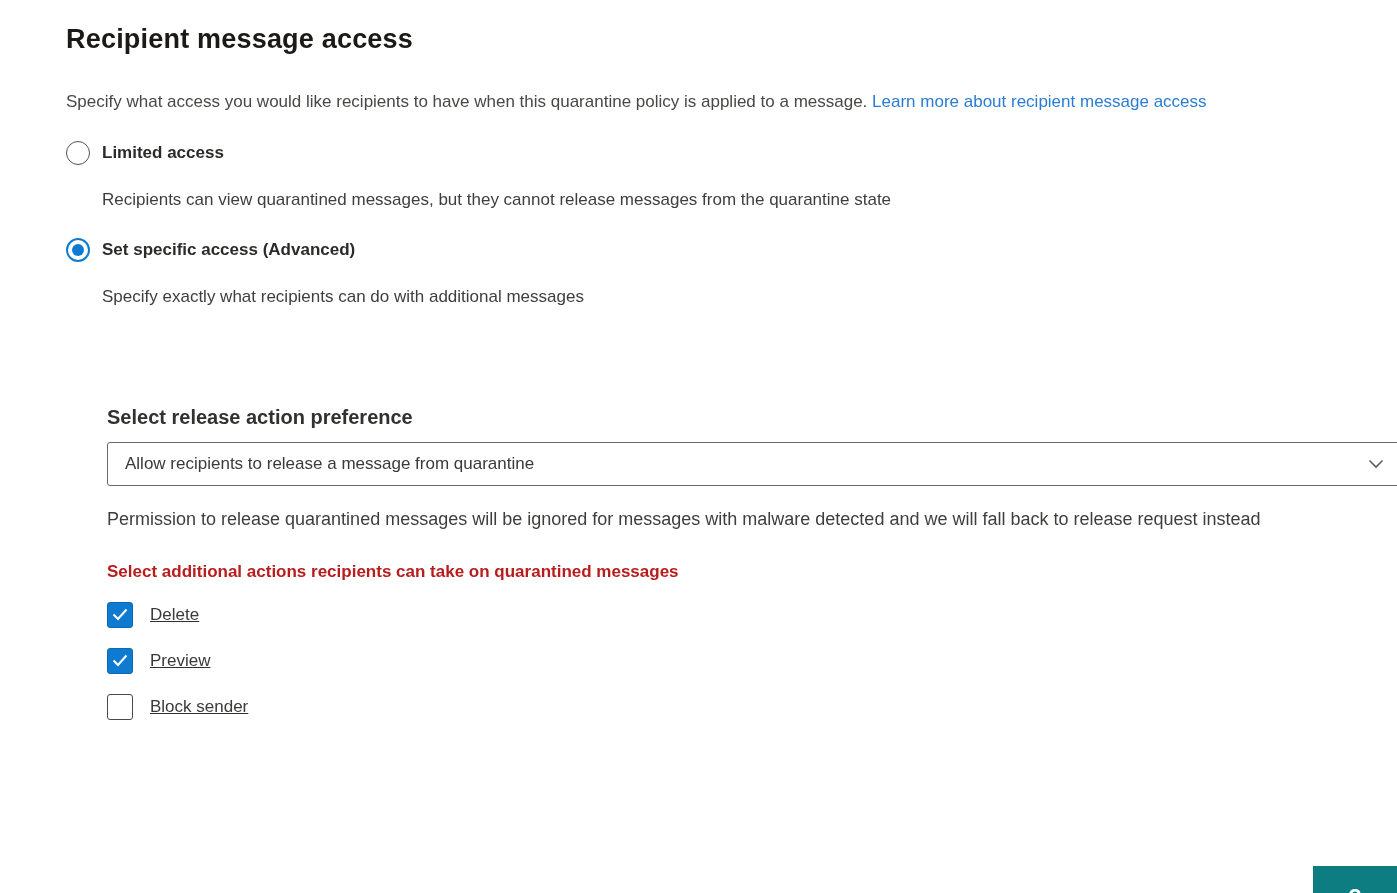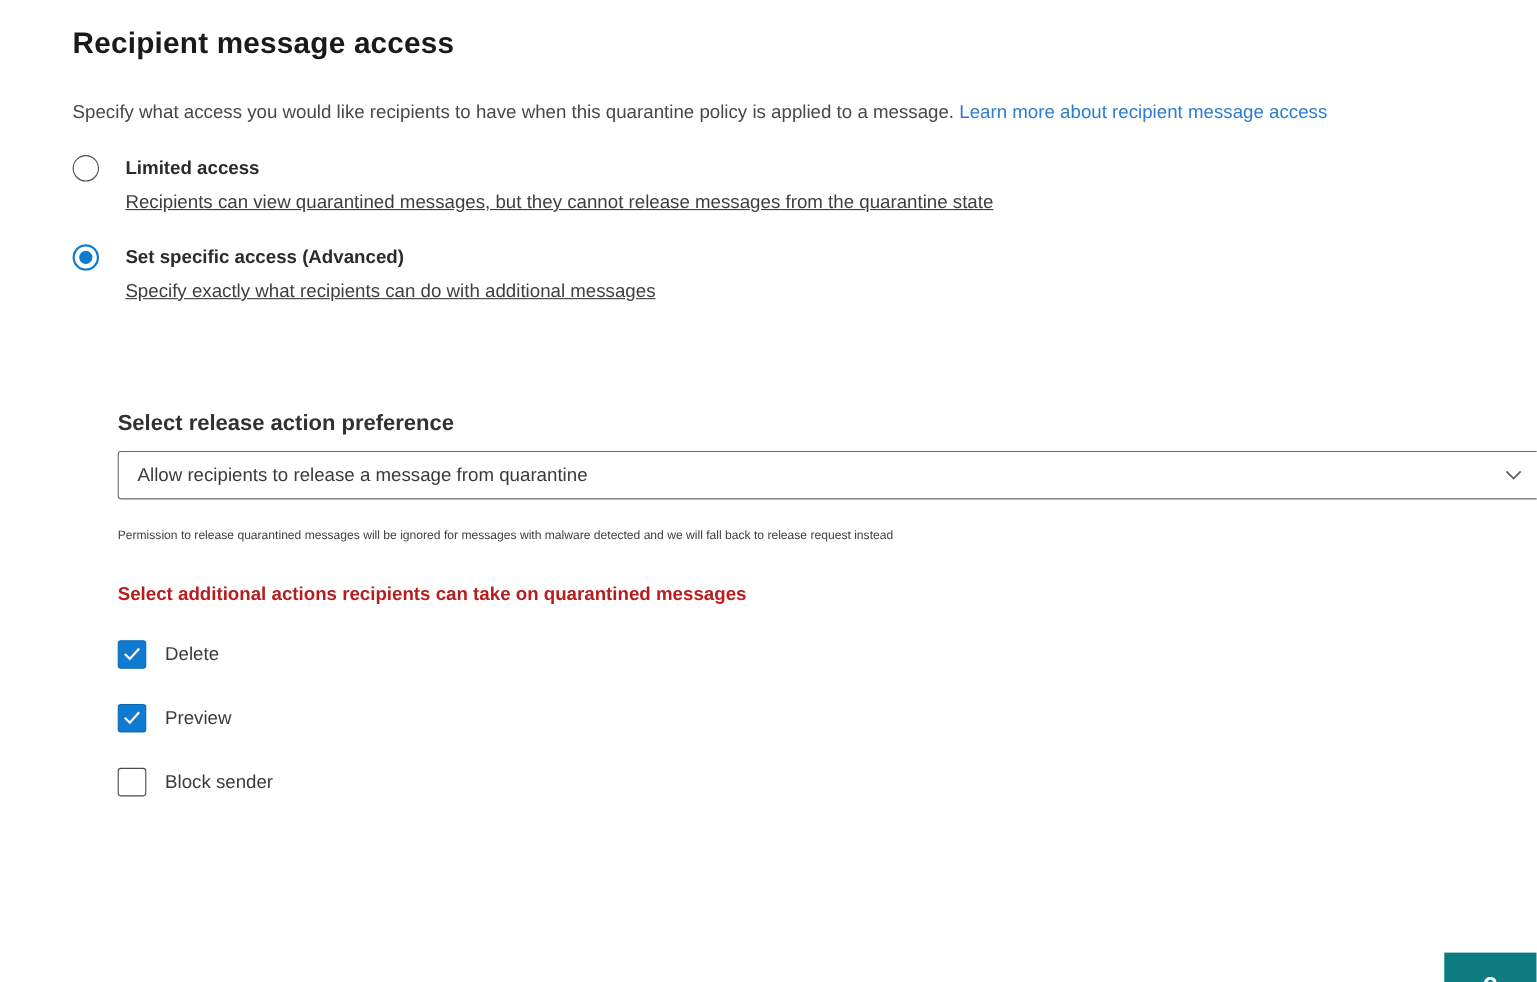--- a/index.html
+++ b/index.html
@@ -35,21 +35,21 @@
 
   .field-label {
     margin-top: 80px;
     font-size: 17px;
     font-weight: 600;
     color: #323130;
   }
   .required { color: #a4262c; font-weight: 600; margin-left: 4px; }
 
   
-  .radio-option { display: flex; align-items: flex-start; margin-top: 24px; cursor: pointer; gap: 12px; }
+  .radio-option { display: flex; align-items: flex-start; margin-top: 24px; cursor: pointer; }
   .radio {
     flex: 0 0 auto;
     width: 24px; height: 24px;
     border-radius: 50%;
     border: 1.5px solid #51504e;
     background: #fff;
     margin-right: 12px;
     margin-top: 1px;
     position: relative;
   }
@@ -67,22 +67,21 @@
     font-size: 17px;
     font-weight: 700;
     color: #2c2b2a;
     line-height: 26px;
   }
   .radio-desc {
     font-size: 17px;
     line-height: 27px;
     color: #3f3e3d;
     max-width: 880px;
-    margin-top: 4px;
-    text-decoration: underline;
+    margin-top: 20px;
   }
 
   
   .advanced-section { margin-left: 41px; margin-top: 96px; }
 
   .sub-label {
     font-size: 20px;
     font-weight: 600;
     color: #323130;
   }
@@ -99,33 +98,33 @@
     justify-content: space-between;
     padding: 0 16px 0 17px;
     cursor: pointer;
   }
   .dropdown-value { font-size: 17px; color: #3b3a39; }
   .chevron { display: flex; align-items: center; }
 
   .help-text {
     margin-top: 19px;
     max-width: 1218px;
-    font-size: 11px;
+    font-size: 18px;
     line-height: 29px;
     color: #3f3e3d;
   }
 
   .checkbox-group-label {
     margin-top: 28px;
     font-size: 17px;
     font-weight: 600;
     color: #b91c1c;
   }
 
-  .checkbox-row { display: flex; align-items: center; margin-top: 31px; cursor: pointer; height: 27px; }
+  .checkbox-row { display: flex; align-items: center; margin-top: 19px; cursor: pointer; height: 27px; text-decoration: underline; }
   .checkbox {
     flex: 0 0 auto;
     width: 26px; height: 26px;
     border-radius: 3px;
     border: 1px solid #4a4a48;
     background: #fff;
     margin-right: 17px;
     display: flex;
     align-items: center;
     justify-content: center;

